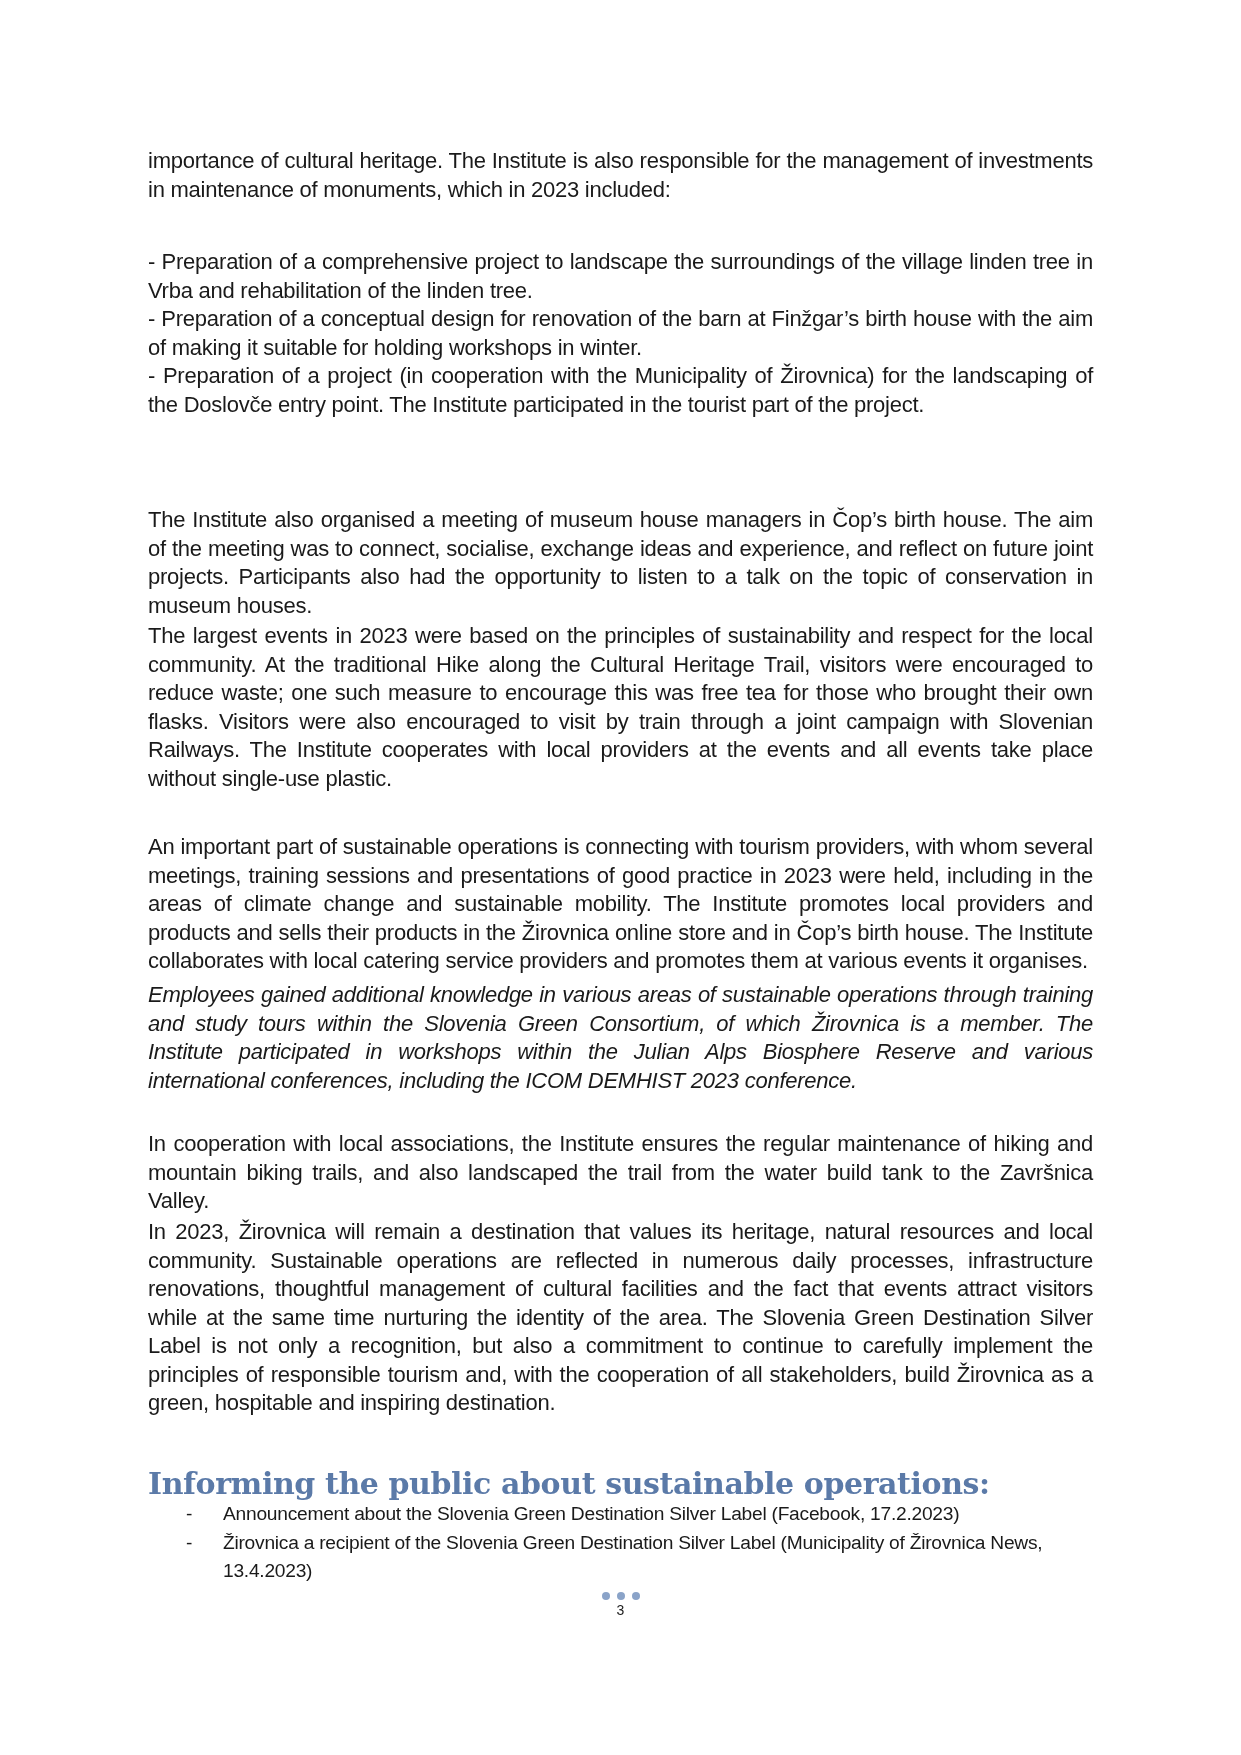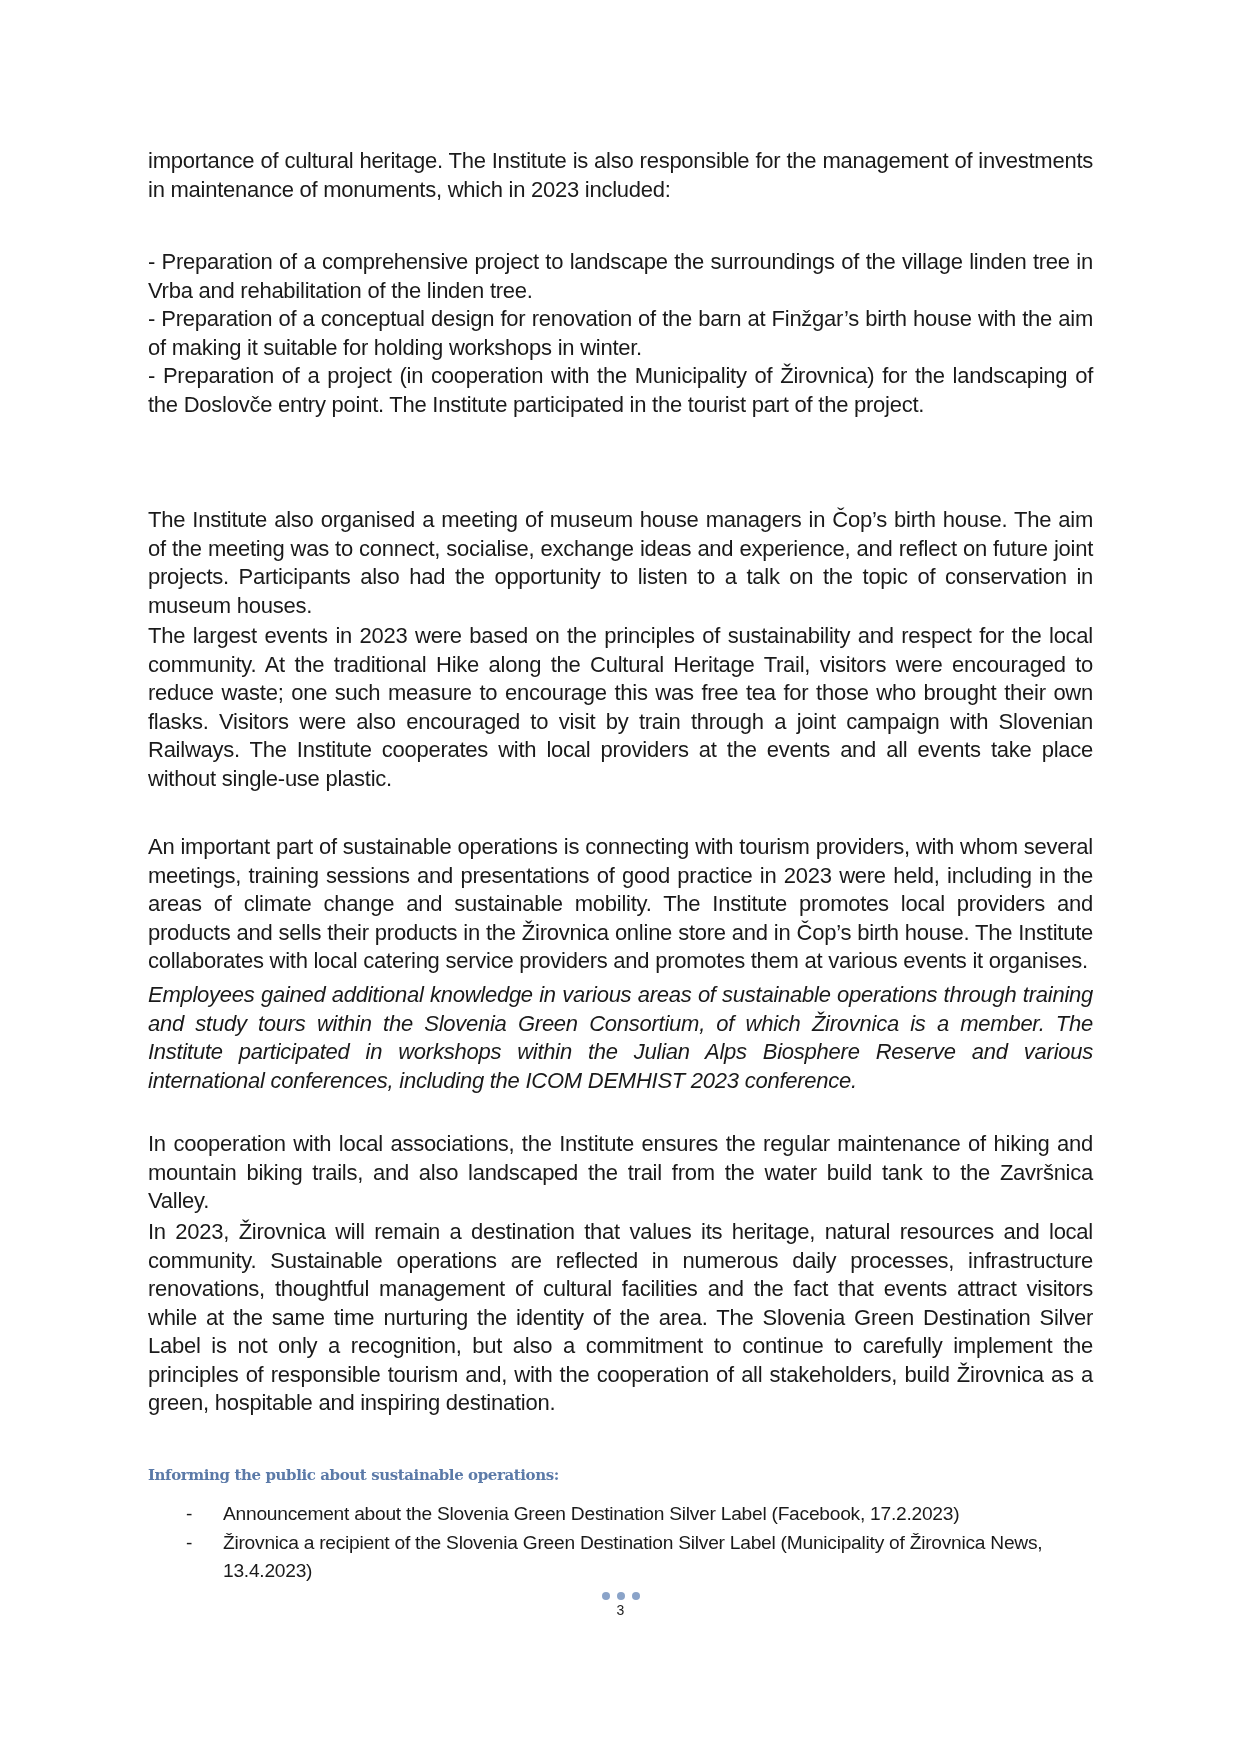--- a/index.html
+++ b/index.html
@@ -4,21 +4,21 @@
   <style>
     html, body { margin: 0; padding: 0; background: #ffffff; }
     body { width: 1241px; height: 1755px; position: relative; overflow: hidden;
            font-family: "Liberation Sans", "DejaVu Sans", sans-serif; color: #1a1a1a; }
     .page { position: absolute; left: 148px; width: 945px; top: 0; }
     .block { position: absolute; left: 0; width: 945px; font-size: 22px; line-height: 28.5px;
              text-align: justify; letter-spacing: -0.25px; }
     .block p { margin: 0; }
     .last-line-left { text-align-last: left; }
     .heading { position: absolute; left: 0; width: 945px; font-family: "DejaVu Serif", serif;
-               font-weight: bold; font-size: 15px; color: #5b7aa8; letter-spacing: -0.4px; }
+               font-weight: bold; font-size: 30px; color: #5b7aa8; letter-spacing: -0.4px; }
     .list { position: absolute; left: 0; width: 945px; margin: 0; padding: 0; list-style: none;
             font-size: 19.2px; line-height: 28.5px; letter-spacing: -0.25px; }
     .list li { position: relative; padding-left: 75px; }
     .list li .dash { position: absolute; left: 38px; top: 0; }
     .footer { position: absolute; left: 0; width: 1241px; top: 1592px; text-align: center; }
     .dots { display: flex; justify-content: center; gap: 7px; }
     .dot { width: 8px; height: 8px; border-radius: 50%; background: #8aa3c8; display: inline-block; }
     .pagenum { font-size: 14px; line-height: 16px; color: #222; margin-top: 2px; }
   </style>
 </head>

